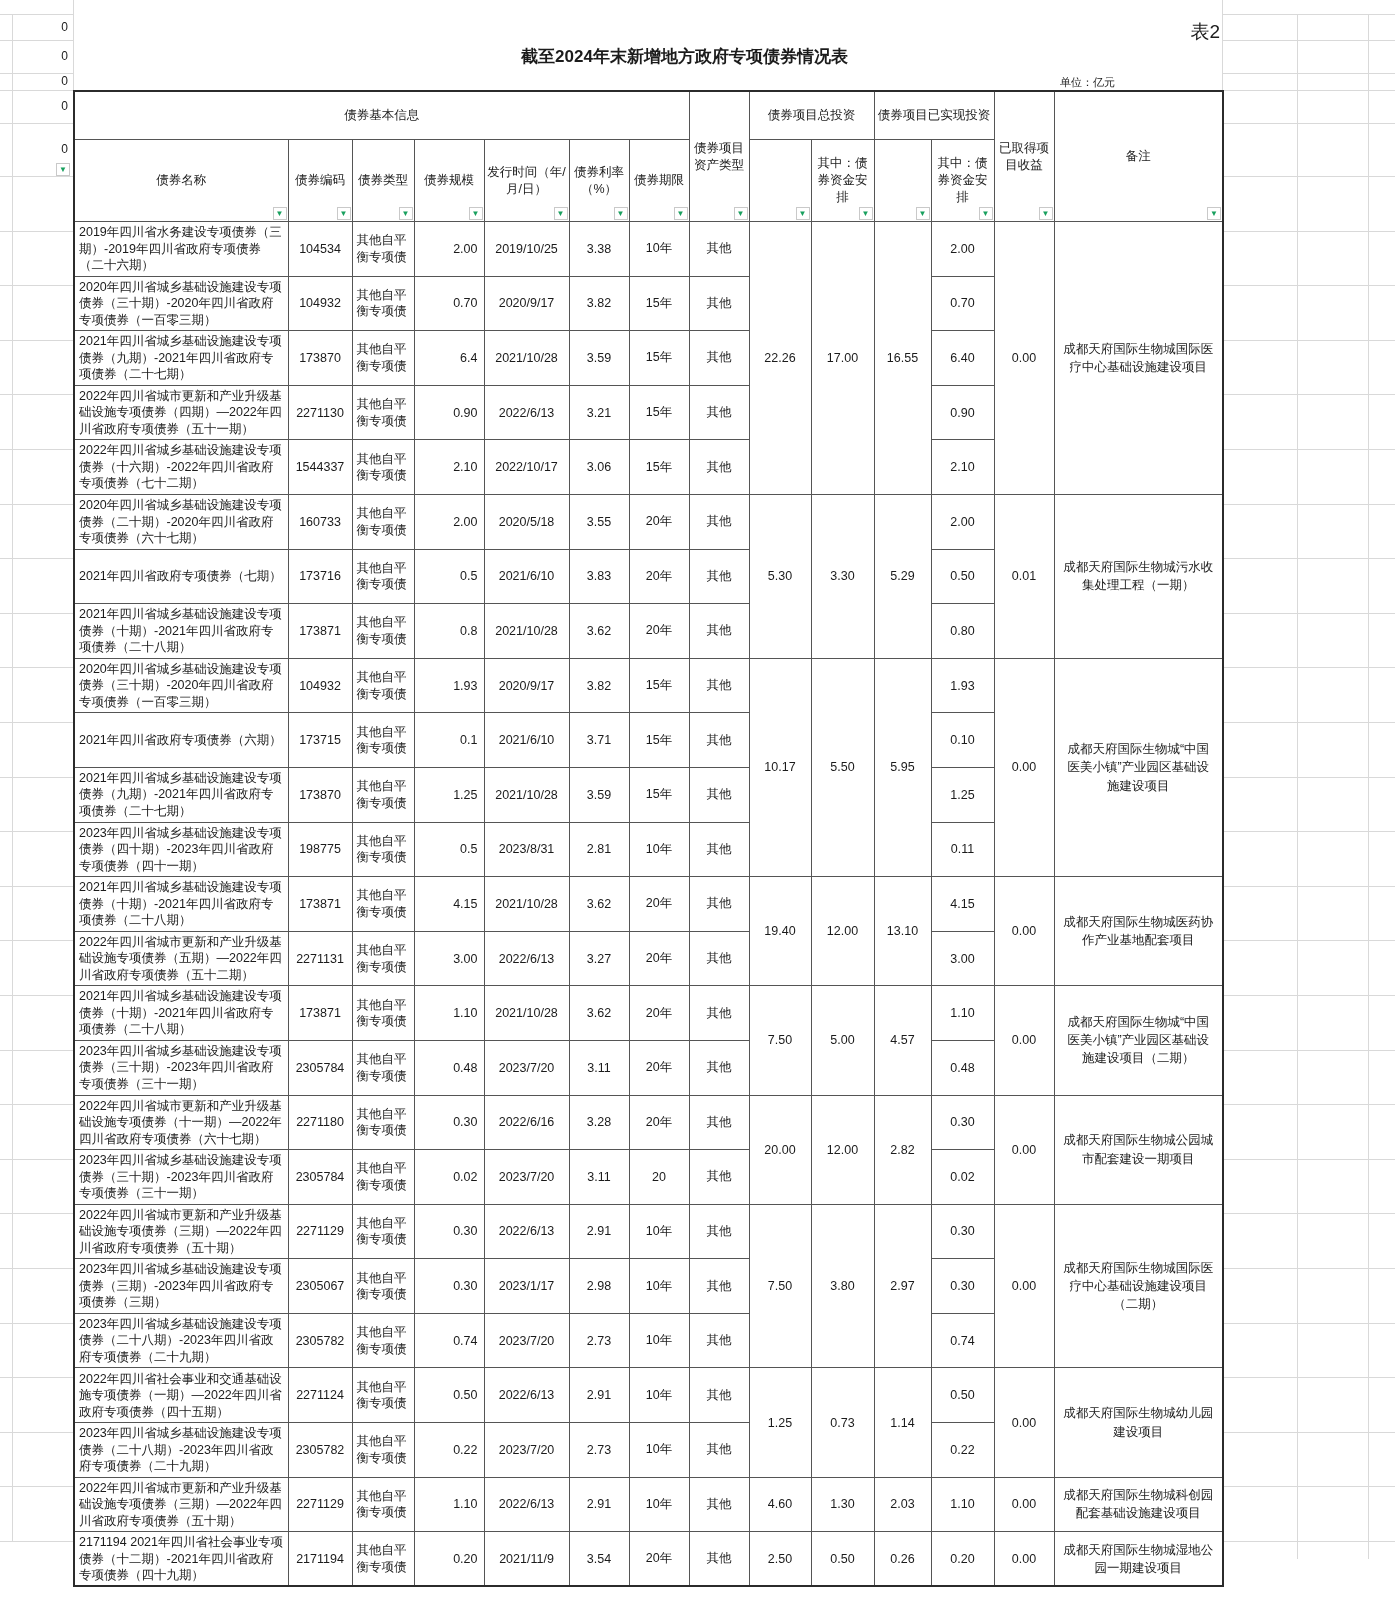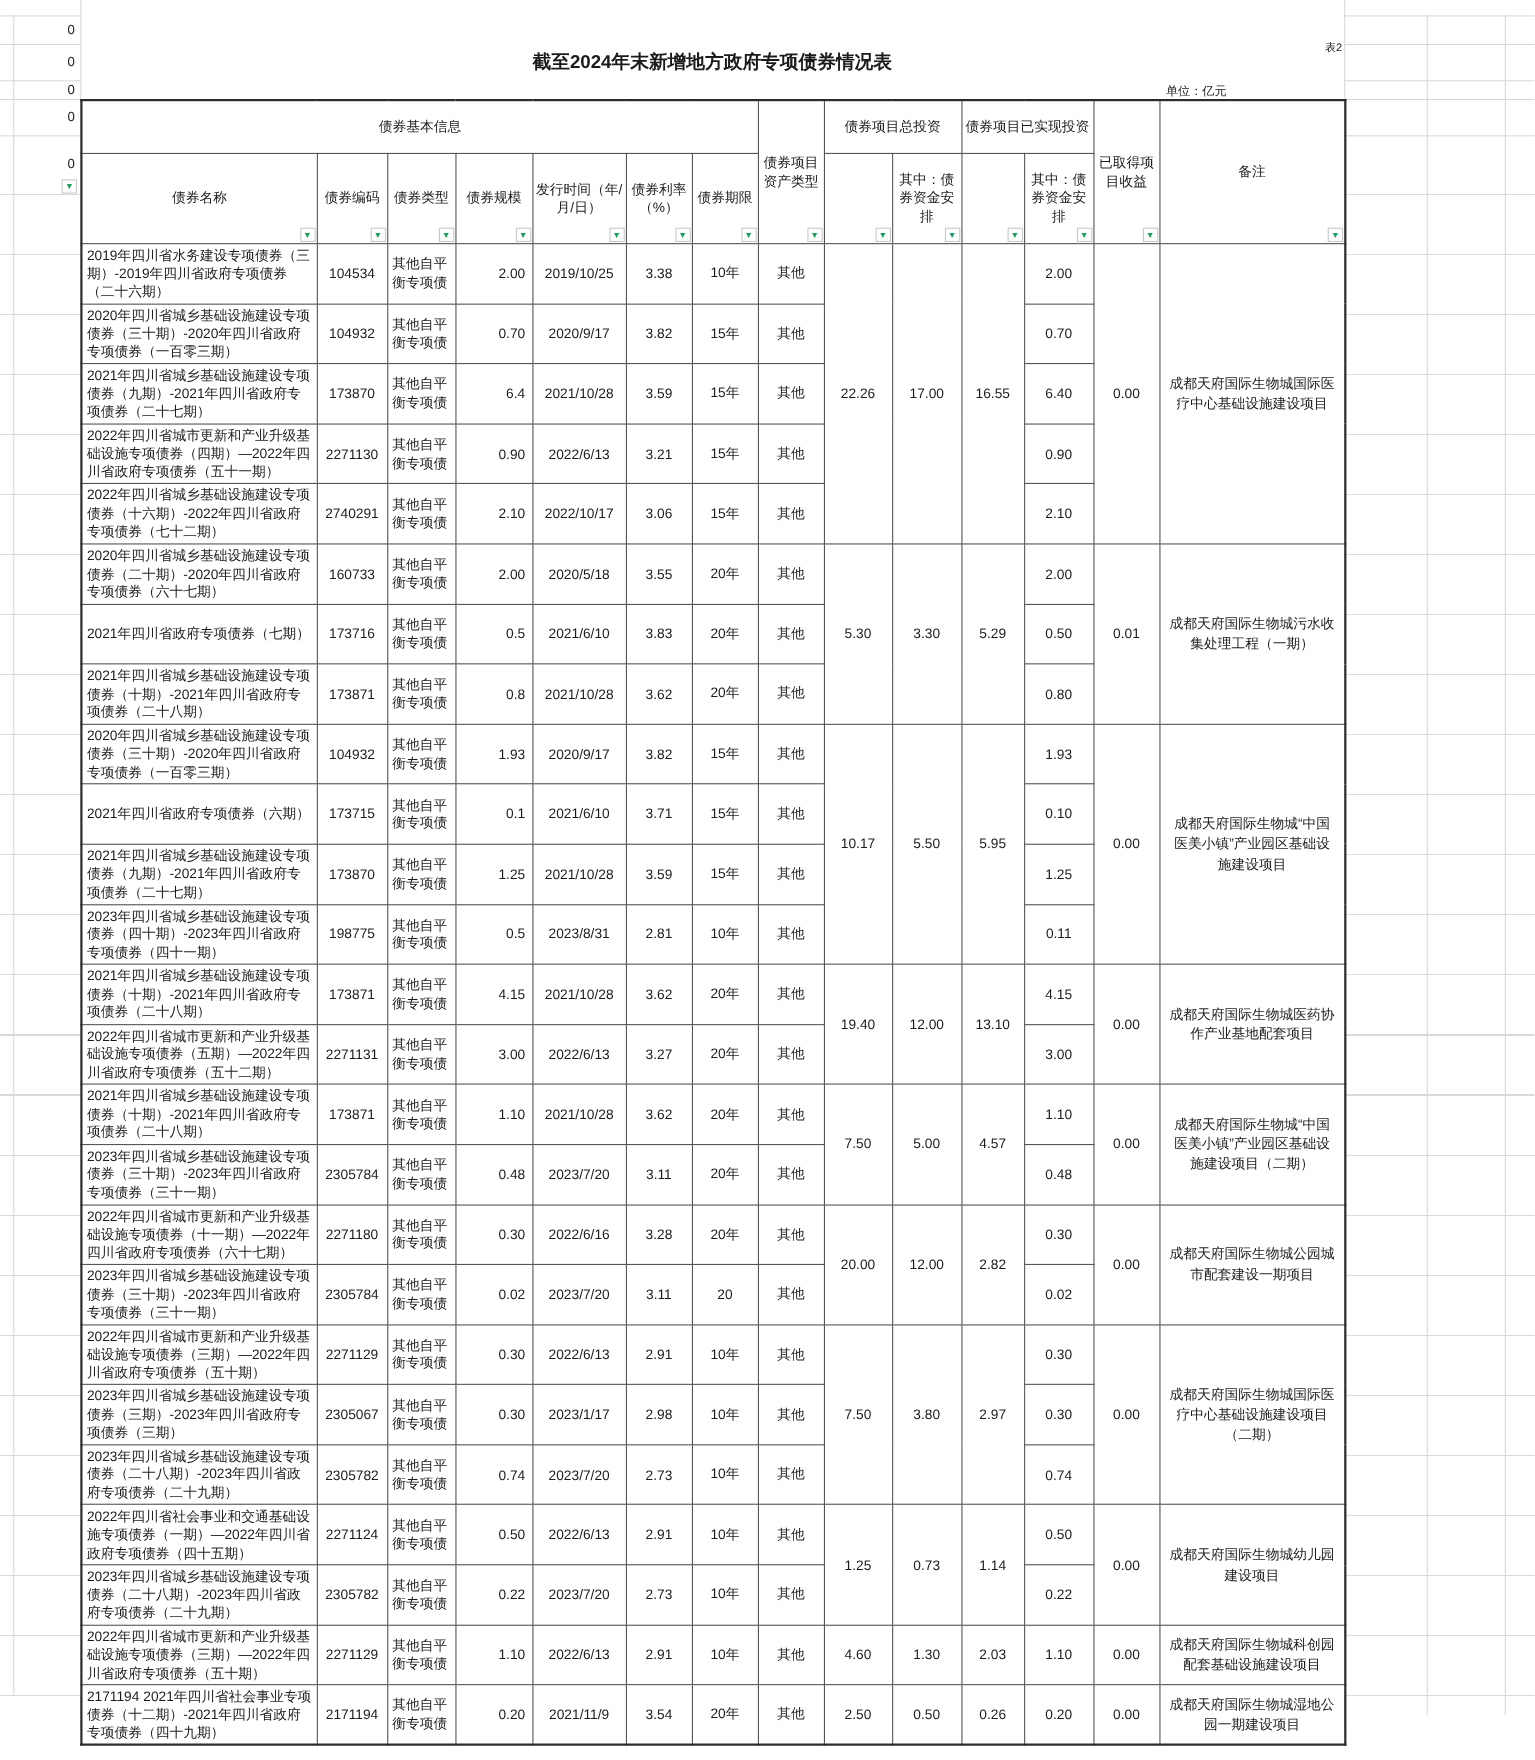--- a/index.html
+++ b/index.html
@@ -1,22 +1,22 @@
 <!DOCTYPE html>
 <html><head>
 <meta charset="utf-8">
 <style>
   html,body{margin:0;padding:0;}
   body{width:1395px;height:1600px;background:#fff;position:relative;
        font-family:"Liberation Sans","DejaVu Sans",sans-serif;color:#1b1b1b;}
   .abs{position:absolute;}
   .gl{position:absolute;background:#d9d9d9;}
   .gstrip{position:absolute;background:repeating-linear-gradient(to bottom,#d9d9d9 0,#d9d9d9 1px,transparent 1px,transparent 54.6px);}
-  #tbl2{font-size:10px;text-align:right;margin-top:17px;}
-  #title{font-size:17px;font-weight:bold;text-align:center;}
+  #tbl2{font-size:19px;text-align:right;}
+  #title{font-size:17px;font-weight:bold;text-align:center;margin-left:37px;}
   #unit{font-size:11px;}
   .zero{font-size:12px;text-align:right;width:48px;left:20px;}
   table{border-collapse:collapse;table-layout:fixed;border:2px solid #2b2b2b;}
   th,td{border:1px solid #555;overflow:hidden;font-weight:normal;}
   th{position:relative;font-size:12.5px;text-align:center;padding:15px 2px;}
   thead tr.h1{height:32px;}
   thead tr.h2{height:52px;}
   tbody tr{height:54.6px;}
   td{font-size:12.5px;vertical-align:middle;}
   .nm{text-align:left;padding:1px 4px;line-height:1.32;}
@@ -151,21 +151,21 @@
       <td class="nm">其他自平衡专项债</td>
       <td class="rt">0.90</td>
       <td class="ct">2022/6/13</td>
       <td class="ct">3.21</td>
       <td class="ct">15年</td>
       <td class="ct">其他</td>
       <td class="ct">0.90</td>
     </tr>
     <tr>
       <td class="nm">2022年四川省城乡基础设施建设专项债券（十六期）-2022年四川省政府专项债券（七十二期）</td>
-      <td class="ct">2740291</td>
+      <td class="ct">1544337</td>
       <td class="nm">其他自平衡专项债</td>
       <td class="rt">2.10</td>
       <td class="ct">2022/10/17</td>
       <td class="ct">3.06</td>
       <td class="ct">15年</td>
       <td class="ct">其他</td>
       <td class="ct">2.10</td>
     </tr>
     <tr>
       <td class="nm">2020年四川省城乡基础设施建设专项债券（二十期）-2020年四川省政府专项债券（六十七期）</td>

